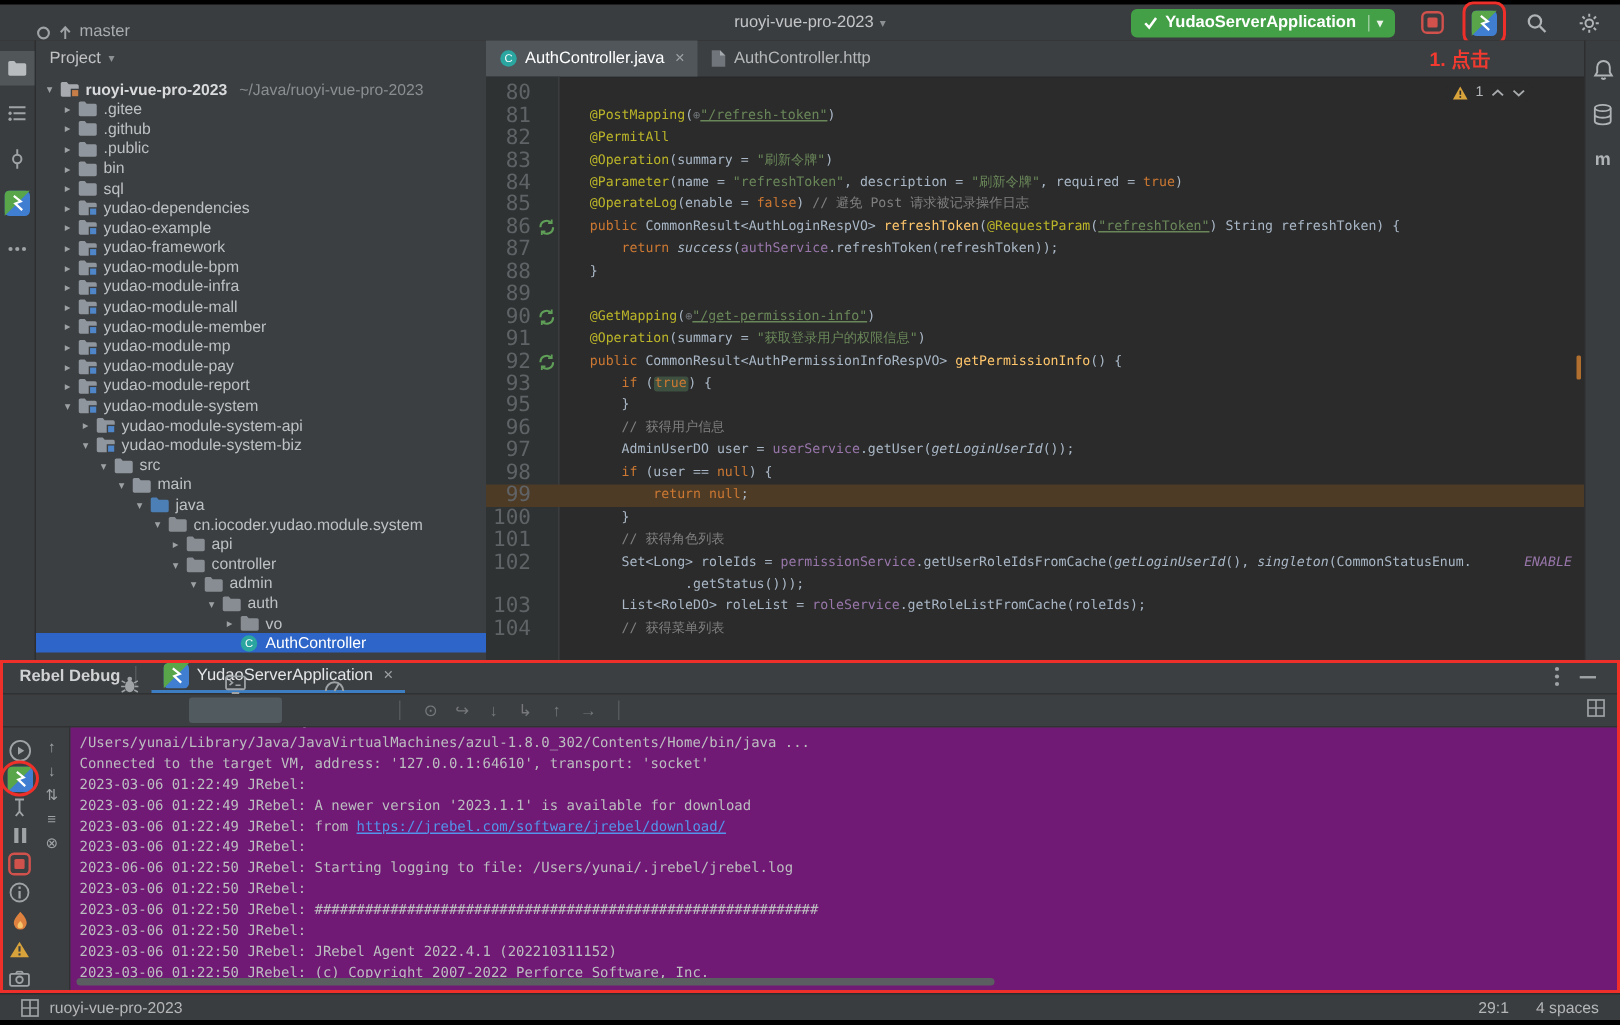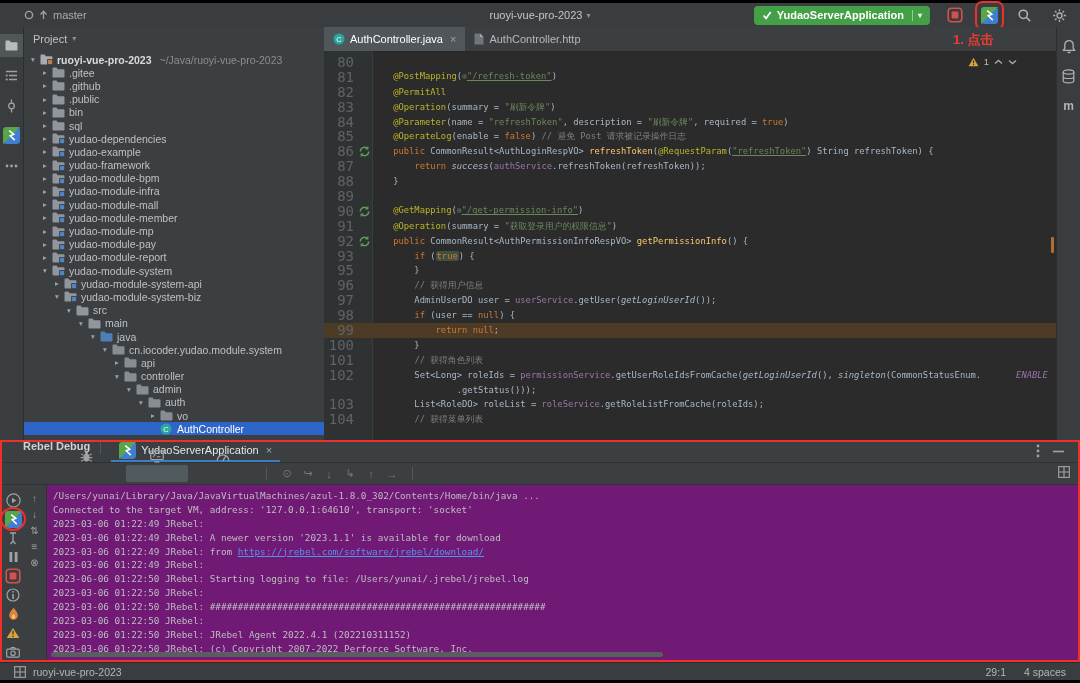--- a/index.html
+++ b/index.html
@@ -4,21 +4,21 @@
 <style>
   html,body{margin:0;padding:0;background:#000;}
   #app{position:relative;width:1080px;height:683px;background:#000;overflow:hidden;
        font-family:"Liberation Sans",sans-serif;color:#bbbdbf;font-size:11px;}
   button{background:none;border:0;padding:0;margin:0;cursor:default;display:inline-flex;
          align-items:center;justify-content:center;font-family:inherit;color:inherit;}
   .sm-ic{display:inline-flex;align-items:center;}
 
   
   .titlebar{position:absolute;left:0;top:3px;width:1080px;height:24px;background:#3a3d3f;border-bottom:1px solid #2a2c2d;}
-  .tb-left{position:absolute;left:24px;top:0;height:24px;display:flex;align-items:center;gap:5px;color:#a9acae;}
+  .tb-left{position:absolute;left:24px;top:0;height:24px;display:flex;align-items:flex-end;gap:5px;color:#a9acae;}
   .tb-center{position:absolute;left:320px;right:320px;top:0;height:24px;display:flex;align-items:center;justify-content:center;gap:4px;color:#c3c5c7;}
   .dim-caret{font-size:8px;color:#8d9093;}
   .tb-right{position:absolute;right:10px;top:0;height:24px;display:flex;align-items:center;gap:14px;}
   .run-pill{display:flex;align-items:center;gap:5px;background:#43a047;border-radius:4px;padding:1px 8px;height:17px;color:#fff;font-weight:bold;}
   .pill-sep{width:1px;height:11px;background:rgba(255,255,255,.45);margin-left:3px;}
   .pill-caret{font-size:8px;color:#eaf4ea;}
   .tb-btn{width:21px;height:21px;}
   .ann-box{outline:2px solid #ee2f2a;outline-offset:2px;border-radius:3px;}
 
   
@@ -69,21 +69,21 @@
   .smark{position:absolute;right:2px;width:3px;border-radius:1px;}
 
   
   #right-stripe{position:absolute;left:1056px;top:27px;width:24px;height:413px;background:#3a3d3f;border-left:1px solid #2c2e2f;
                 display:flex;flex-direction:column;align-items:center;padding-top:12px;gap:15px;box-sizing:border-box;}
   .maven{font-weight:bold;color:#b0b3b5;font-size:12px;}
 
   
   #debug-pane{position:absolute;left:0;top:440px;width:1080px;height:222px;background:#3c3f41;overflow:hidden;}
   #debug-pane::after{content:"";position:absolute;inset:0;border:2px solid #ee2f2a;pointer-events:none;z-index:30;}
-  .dbg-header{height:22px;display:flex;padding-left:13px;gap:10px;margin-left:10px;}
+  .dbg-header{height:22px;display:flex;align-items:center;padding-left:13px;gap:10px;}
   .dbg-title{font-weight:bold;color:#cfd1d3;}
   .vsep{width:1px;height:14px;background:#55585a;}
   .dbg-tab{display:flex;align-items:center;gap:5px;padding:0 8px;height:22px;color:#e4e6e8;border-bottom:2px solid #3d7ec2;box-sizing:border-box;}
   .dbg-head-right{margin-left:auto;display:flex;gap:13px;padding-right:16px;align-items:center;}
   .dbg-toolbar{position:relative;height:21px;display:flex;align-items:center;padding-left:50px;gap:3px;
                border-top:1px solid #2f3132;border-bottom:1px solid #2f3132;}
   .dbg-view{display:flex;align-items:center;gap:20px;padding:1px 7px;color:#b6b8ba;border-radius:2px;height:17px;flex-direction:column;}
   .dbg-view.active{background:#515a5f;color:#fff;}
   .tsep{width:1px;height:13px;background:#55585a;margin:0 8px;display:inline-block;}
   .step{color:#76787b;width:18px;font-size:11px;}

